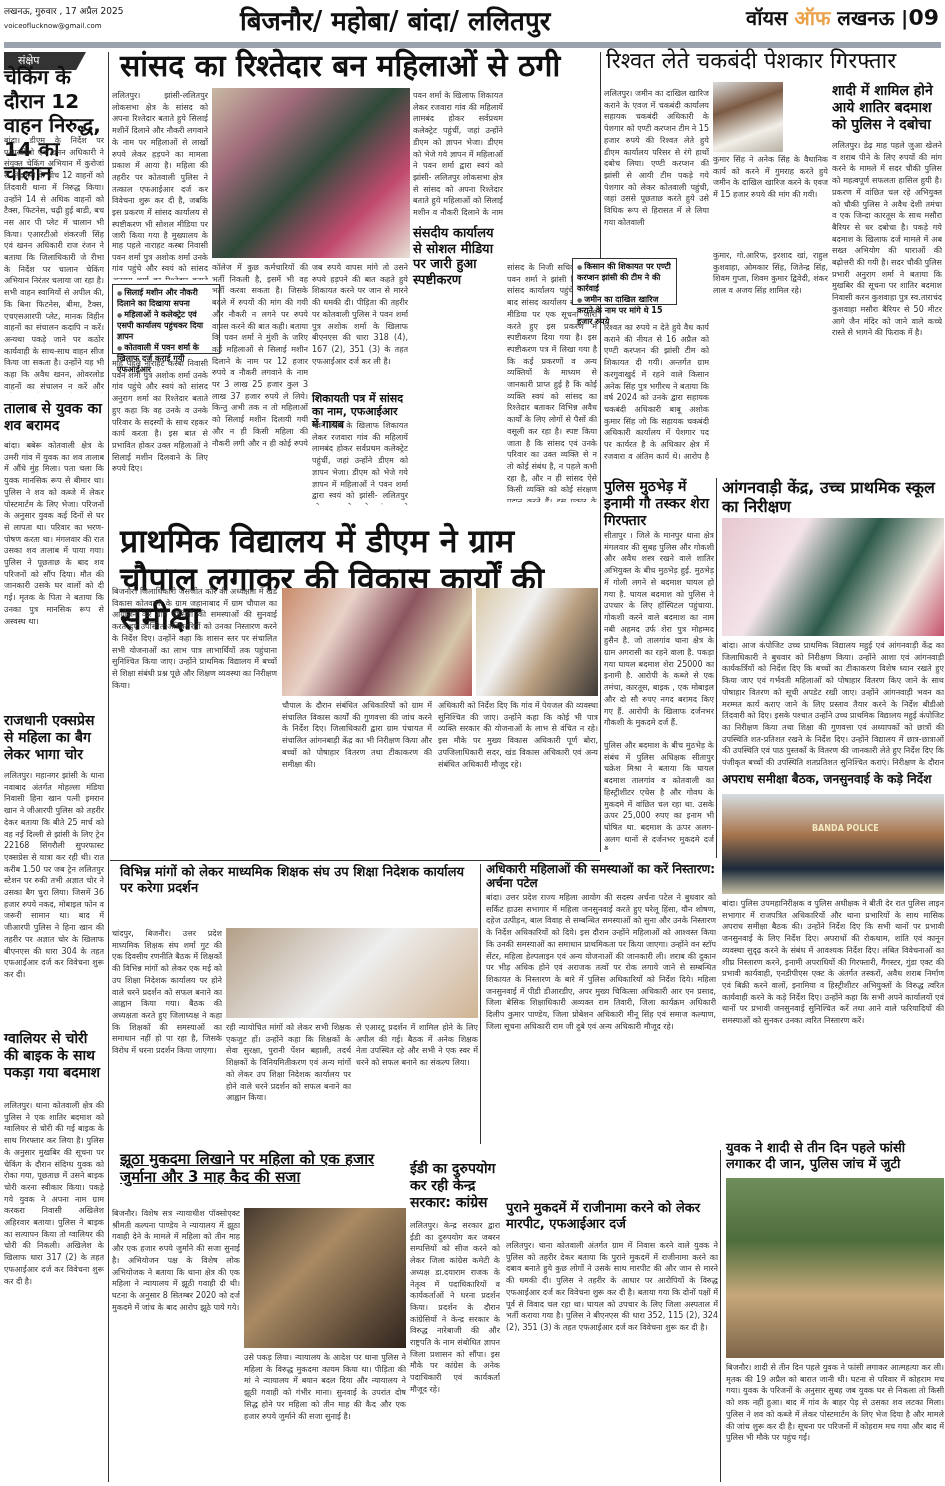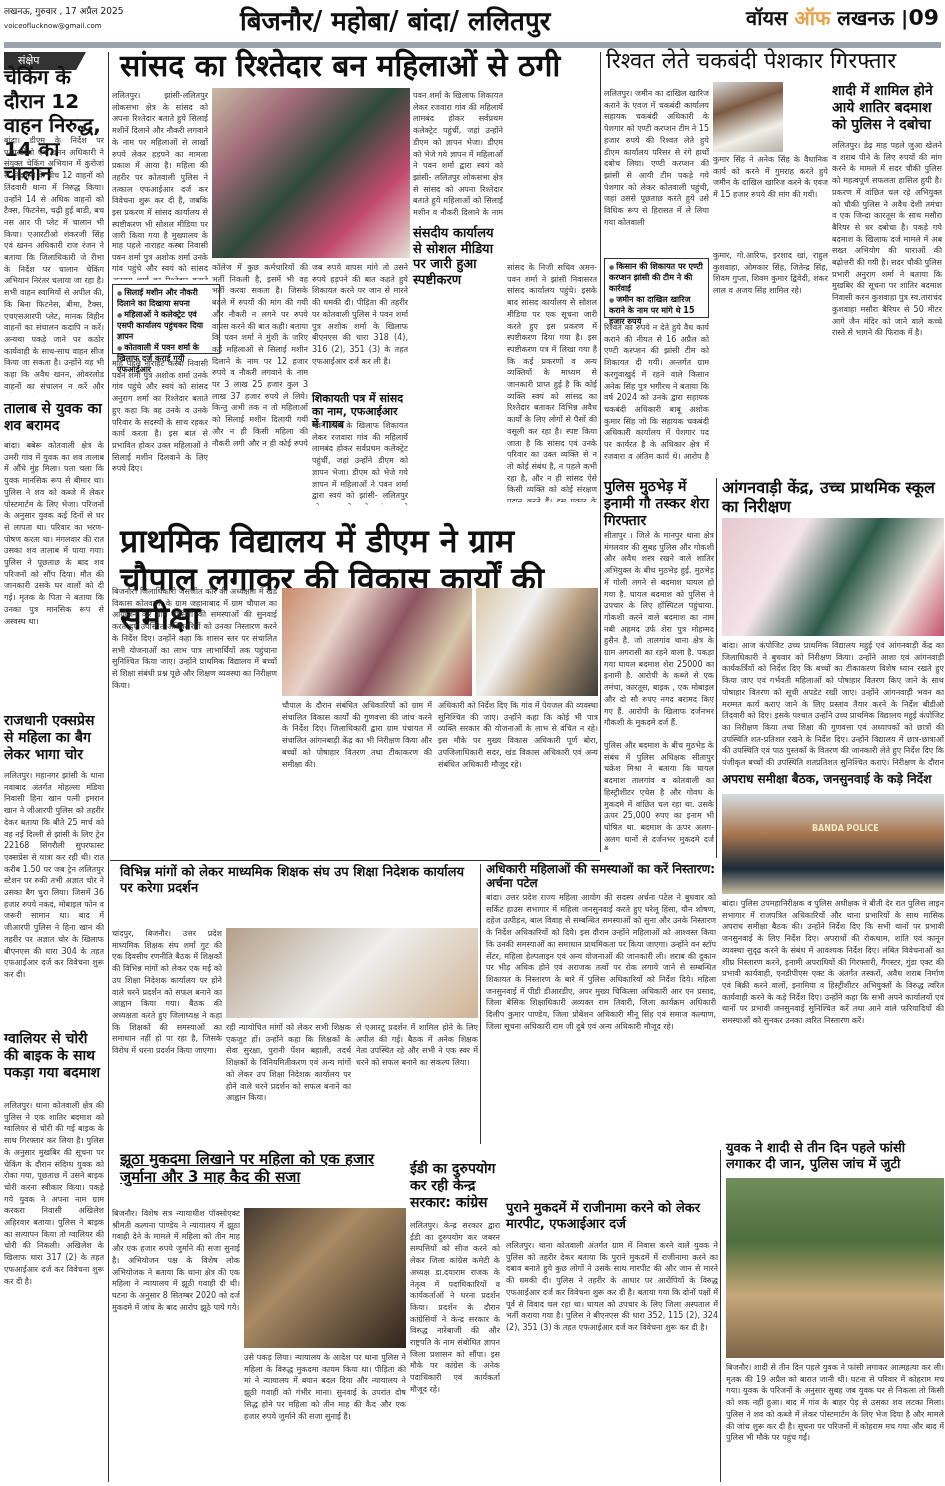--- a/index.html
+++ b/index.html
@@ -69,31 +69,31 @@
 <div class="abs hd" style="left:413px;top:225px;width:90px;font-size:13px;">संसदीय कार्यालय से सोशल मीडिया पर जारी हुआ स्पष्टीकरण</div>
 <div class="abs body-text" style="left:507px;top:262px;width:90px;height:240px;">सांसद के निजी सचिव अमन-पवन शर्मा ने झांसी निवासरत सांसद कार्यालय पहुंचे। इसके बाद सांसद कार्यालय से सोशल मीडिया पर एक सूचना जारी करते हुए इस प्रकरण में स्पष्टीकरण दिया गया है। इस स्पष्टीकरण पत्र में लिखा गया है कि कई प्रकरणों व अन्य व्यक्तियों के माध्यम से जानकारी प्राप्त हुई है कि कोई व्यक्ति स्वयं को सांसद का रिश्तेदार बताकर विभिन्न अवैध कार्यों के लिए लोगों से पैसों की वसूली कर रहा है। स्पष्ट किया जाता है कि सांसद एवं उनके परिवार का उक्त व्यक्ति से न तो कोई संबंध है, न पहले कभी रहा है, और न ही सांसद ऐसे किसी व्यक्ति को कोई संरक्षण प्रदान करते हैं। इस प्रकार के असामाजिक तत्त्वों के विरुद्ध उचित एवं कठोर कार्रवाई करने के लिए पुलिस एवं प्रशासन पूर्णतः स्वतंत्र हैं।</div>
 <div class="abs body-text" style="left:112px;top:240px;width:96px;height:40px;">माह पहले नाराहट कस्बा निवासी पवन शर्मा पुत्र अशोक शर्मा उनके गांव पहुंचे और स्वयं को सांसद अनुराग शर्मा का रिश्तेदार बताते हुए कहा कि वह उनके व उनके परिवार के सदस्यों के साथ रहकर कार्य करता है। इस बात से प्रभावित होकर उक्त महिलाओं ने सिलाई मशीन दिलवाने के लिए रुपये दिए।</div>
 <div class="abs callout" style="left:112px;top:284px;width:108px;height:70px;">
   <div>सिलाई मशीन और नौकरी दिलाने का दिखाया सपना</div>
   <div>महिलाओं ने कलेक्ट्रेट एवं एसपी कार्यालय पहुंचकर दिया ज्ञापन</div>
   <div>कोतवाली में पवन शर्मा के खिलाफ दर्ज कराई गयी एफआईआर</div>
 </div>
 <div class="abs body-text" style="left:112px;top:358px;width:96px;height:150px;">माह पहले नाराहट कस्बा निवासी पवन शर्मा पुत्र अशोक शर्मा उनके गांव पहुंचे और स्वयं को सांसद अनुराग शर्मा का रिश्तेदार बताते हुए कहा कि वह उनके व उनके परिवार के सदस्यों के साथ रहकर कार्य करता है। इस बात से प्रभावित होकर उक्त महिलाओं ने सिलाई मशीन दिलवाने के लिए रुपये दिए।</div>
 <div class="abs body-text" style="left:212px;top:262px;width:96px;height:185px;">कॉलेज में कुछ कर्मचारियों की भर्ती निकली है, इसमें भी वह भर्ती करवा सकता है। जिसके बदले में रुपयों की मांग की गयी और नौकरी न लगने पर रुपये वापस करने की बात कही। बताया कि पवन शर्मा ने मुंशी के जरिए कई महिलाओं से सिलाई मशीन दिलाने के नाम पर 12 हजार रुपये व नौकरी लगवाने के नाम पर 3 लाख 25 हजार कुल 3 लाख 37 हजार रुपये ले लिये। किन्तु अभी तक न तो महिलाओं को सिलाई मशीन दिलायी गयी और न ही किसी महिला की नौकरी लगी और न ही कोई रुपये वापस किये गये।</div>
-<div class="abs body-text" style="left:312px;top:262px;width:96px;height:130px;">जब रुपये वापस मांगे तो उसने रुपये हड़पने की बात कहते हुये शिकायत करने पर जान से मारने की धमकी दी। पीड़िता की तहरीर पर कोतवाली पुलिस ने पवन शर्मा पुत्र अशोक शर्मा के खिलाफ बीएनएस की धारा 318 (4), 316 (2), 351 (3) के तहत एफआईआर दर्ज कर ली है।</div>
+<div class="abs body-text" style="left:312px;top:262px;width:96px;height:130px;">जब रुपये वापस मांगे तो उसने रुपये हड़पने की बात कहते हुये शिकायत करने पर जान से मारने की धमकी दी। पीड़िता की तहरीर पर कोतवाली पुलिस ने पवन शर्मा पुत्र अशोक शर्मा के खिलाफ बीएनएस की धारा 318 (4), 167 (2), 351 (3) के तहत एफआईआर दर्ज कर ली है।</div>
 <div class="abs hd" style="left:312px;top:392px;width:96px;font-size:11px;">शिकायती पत्र में सांसद का नाम, एफआईआर में गायब</div>
 <div class="abs body-text" style="left:312px;top:420px;width:96px;height:85px;">पवन शर्मा के खिलाफ शिकायत लेकर रजवारा गांव की महिलायें लामबंद होकर सर्वप्रथम कलेक्ट्रेट पहुंचीं, जहां उन्होंने डीएम को ज्ञापन भेजा। डीएम को भेजे गये ज्ञापन में महिलाओं ने पवन शर्मा द्वारा स्वयं को झांसी- ललितपुर लोकसभा क्षेत्र से सांसद को अपना रिश्तेदार बताते हुये महिलाओं को सिलाई मशीन व नौकरी दिलाने के नाम पर लाखों रुपये हड़पने का आरोप लगाया। वहीं मामले की सूचना कोतवाली पुलिस को देने पर एफआईआर तो दर्ज की गयी, लेकिन एफआईआर से सांसद का पद व नाम दोनों हटाये गये हैं।</div>
 
 <div class="abs vline" style="left:600px;top:52px;height:800px;"></div>
 
 <div class="abs hd" style="left:606px;top:48px;width:340px;font-size:22px;font-weight:normal;">रिश्वत लेते चकबंदी पेशकार गिरफ्तार</div>
 <div class="abs body-text" style="left:604px;top:88px;width:105px;height:165px;">ललितपुर। जमीन का दाखिल खारिज कराने के एवज में चकबंदी कार्यालय सहायक चकबंदी अधिकारी के पेशगार को एण्टी करप्शन टीम ने 15 हजार रुपये की रिश्वत लेते हुये डीएम कार्यालय परिसर से रंगे हाथों दबोच लिया। एण्टी करप्शन की झांसी से आयी टीम पकड़े गये पेशगार को लेकर कोतवाली पहुंची, जहां उससे पूछताछ करते हुये उसे विधिक रूप से हिरासत में ले लिया गया कोतवाली</div>
 <div class="abs photo ph2" style="left:713px;top:82px;width:70px;height:70px;"></div>
 <div class="abs body-text" style="left:713px;top:154px;width:115px;height:95px;">कुमार सिंह ने अनेक सिंह के वैधानिक कार्य को करने में गुमराह करते हुये जमीन के दाखिल खारिज करने के एवज में 15 हजार रुपये की मांग की गयी।</div>
-<div class="abs callout" style="left:604px;top:258px;width:105px;height:60px;">
+<div class="abs callout" style="left:572px;top:258px;width:105px;height:47px;">
   <div>किसान की शिकायत पर एण्टी करप्शन झांसी की टीम ने की कार्रवाई</div>
   <div>जमीन का दाखिल खारिज कराने के नाम पर मांगे थे 15 हजार रुपये</div>
 </div>
 <div class="abs body-text" style="left:604px;top:322px;width:105px;height:140px;">रिश्वत का रुपये न देते हुये वैध कार्य कराने की नीयत से 16 अप्रैल को एण्टी करप्शन की झांसी टीम को शिकायत दी गयी। अन्तर्गत ग्राम करगुवाखुर्द में रहने वाले किसान अनेक सिंह पुत्र भगीरथ ने बताया कि वर्ष 2024 को उनके द्वारा सहायक चकबंदी अधिकारी बाबू अशोक कुमार सिंह जो कि सहायक चकबंदी अधिकारी कार्यालय में पेशगार पद पर कार्यरत है के अधिकार क्षेत्र में रजवारा व अंतिम कार्य थे। आरोप है कि पेशगार अशोक</div>
 <div class="abs body-text" style="left:713px;top:250px;width:115px;height:200px;">कुमार, गो.आरिफ, इरशाद खां, राहुल कुशवाहा, ओमकार सिंह, जितेन्द्र सिंह, शिवम गुप्ता, शिवम कुमार द्विवेदी, शंकर लाल व अजय सिंह शामिल रहे।</div>
 
 <div class="abs hd" style="left:832px;top:82px;width:110px;font-size:14px;">शादी में शामिल होने आये शातिर बदमाश को पुलिस ने दबोचा</div>
 <div class="abs body-text" style="left:832px;top:140px;width:110px;height:320px;">ललितपुर। डेढ़ माह पहले जुआ खेलने व शराब पीने के लिए रुपयों की मांग करने के मामले में सदर चौकी पुलिस को महत्वपूर्ण सफलता हासिल हुयी है। प्रकरण में वांछित चल रहे अभियुक्त को चौकी पुलिस ने अवैध देशी तमंचा व एक जिन्दा कारतूस के साथ मसौरा बैरियर से धर दबोचा है। पकड़े गये बदमाश के खिलाफ दर्ज मामले में अब सख्त अभियोग की धाराओं की बढ़ोत्तरी की गयी है। सदर चौकी पुलिस प्रभारी अनुराग शर्मा ने बताया कि मुखबिर की सूचना पर शातिर बदमाश निवासी करन कुशवाहा पुत्र स्व.ताराचंद कुशवाहा मसौरा बैरियर से 50 मीटर आगे जैन मंदिर को जाने वाले कच्चे रास्ते से भागने की फिराक में है।</div>
 
 <div class="abs hd" style="left:604px;top:478px;width:110px;font-size:14px;">पुलिस मुठभेड़ में इनामी गौ तस्कर शेरा गिरफ्तार</div>

